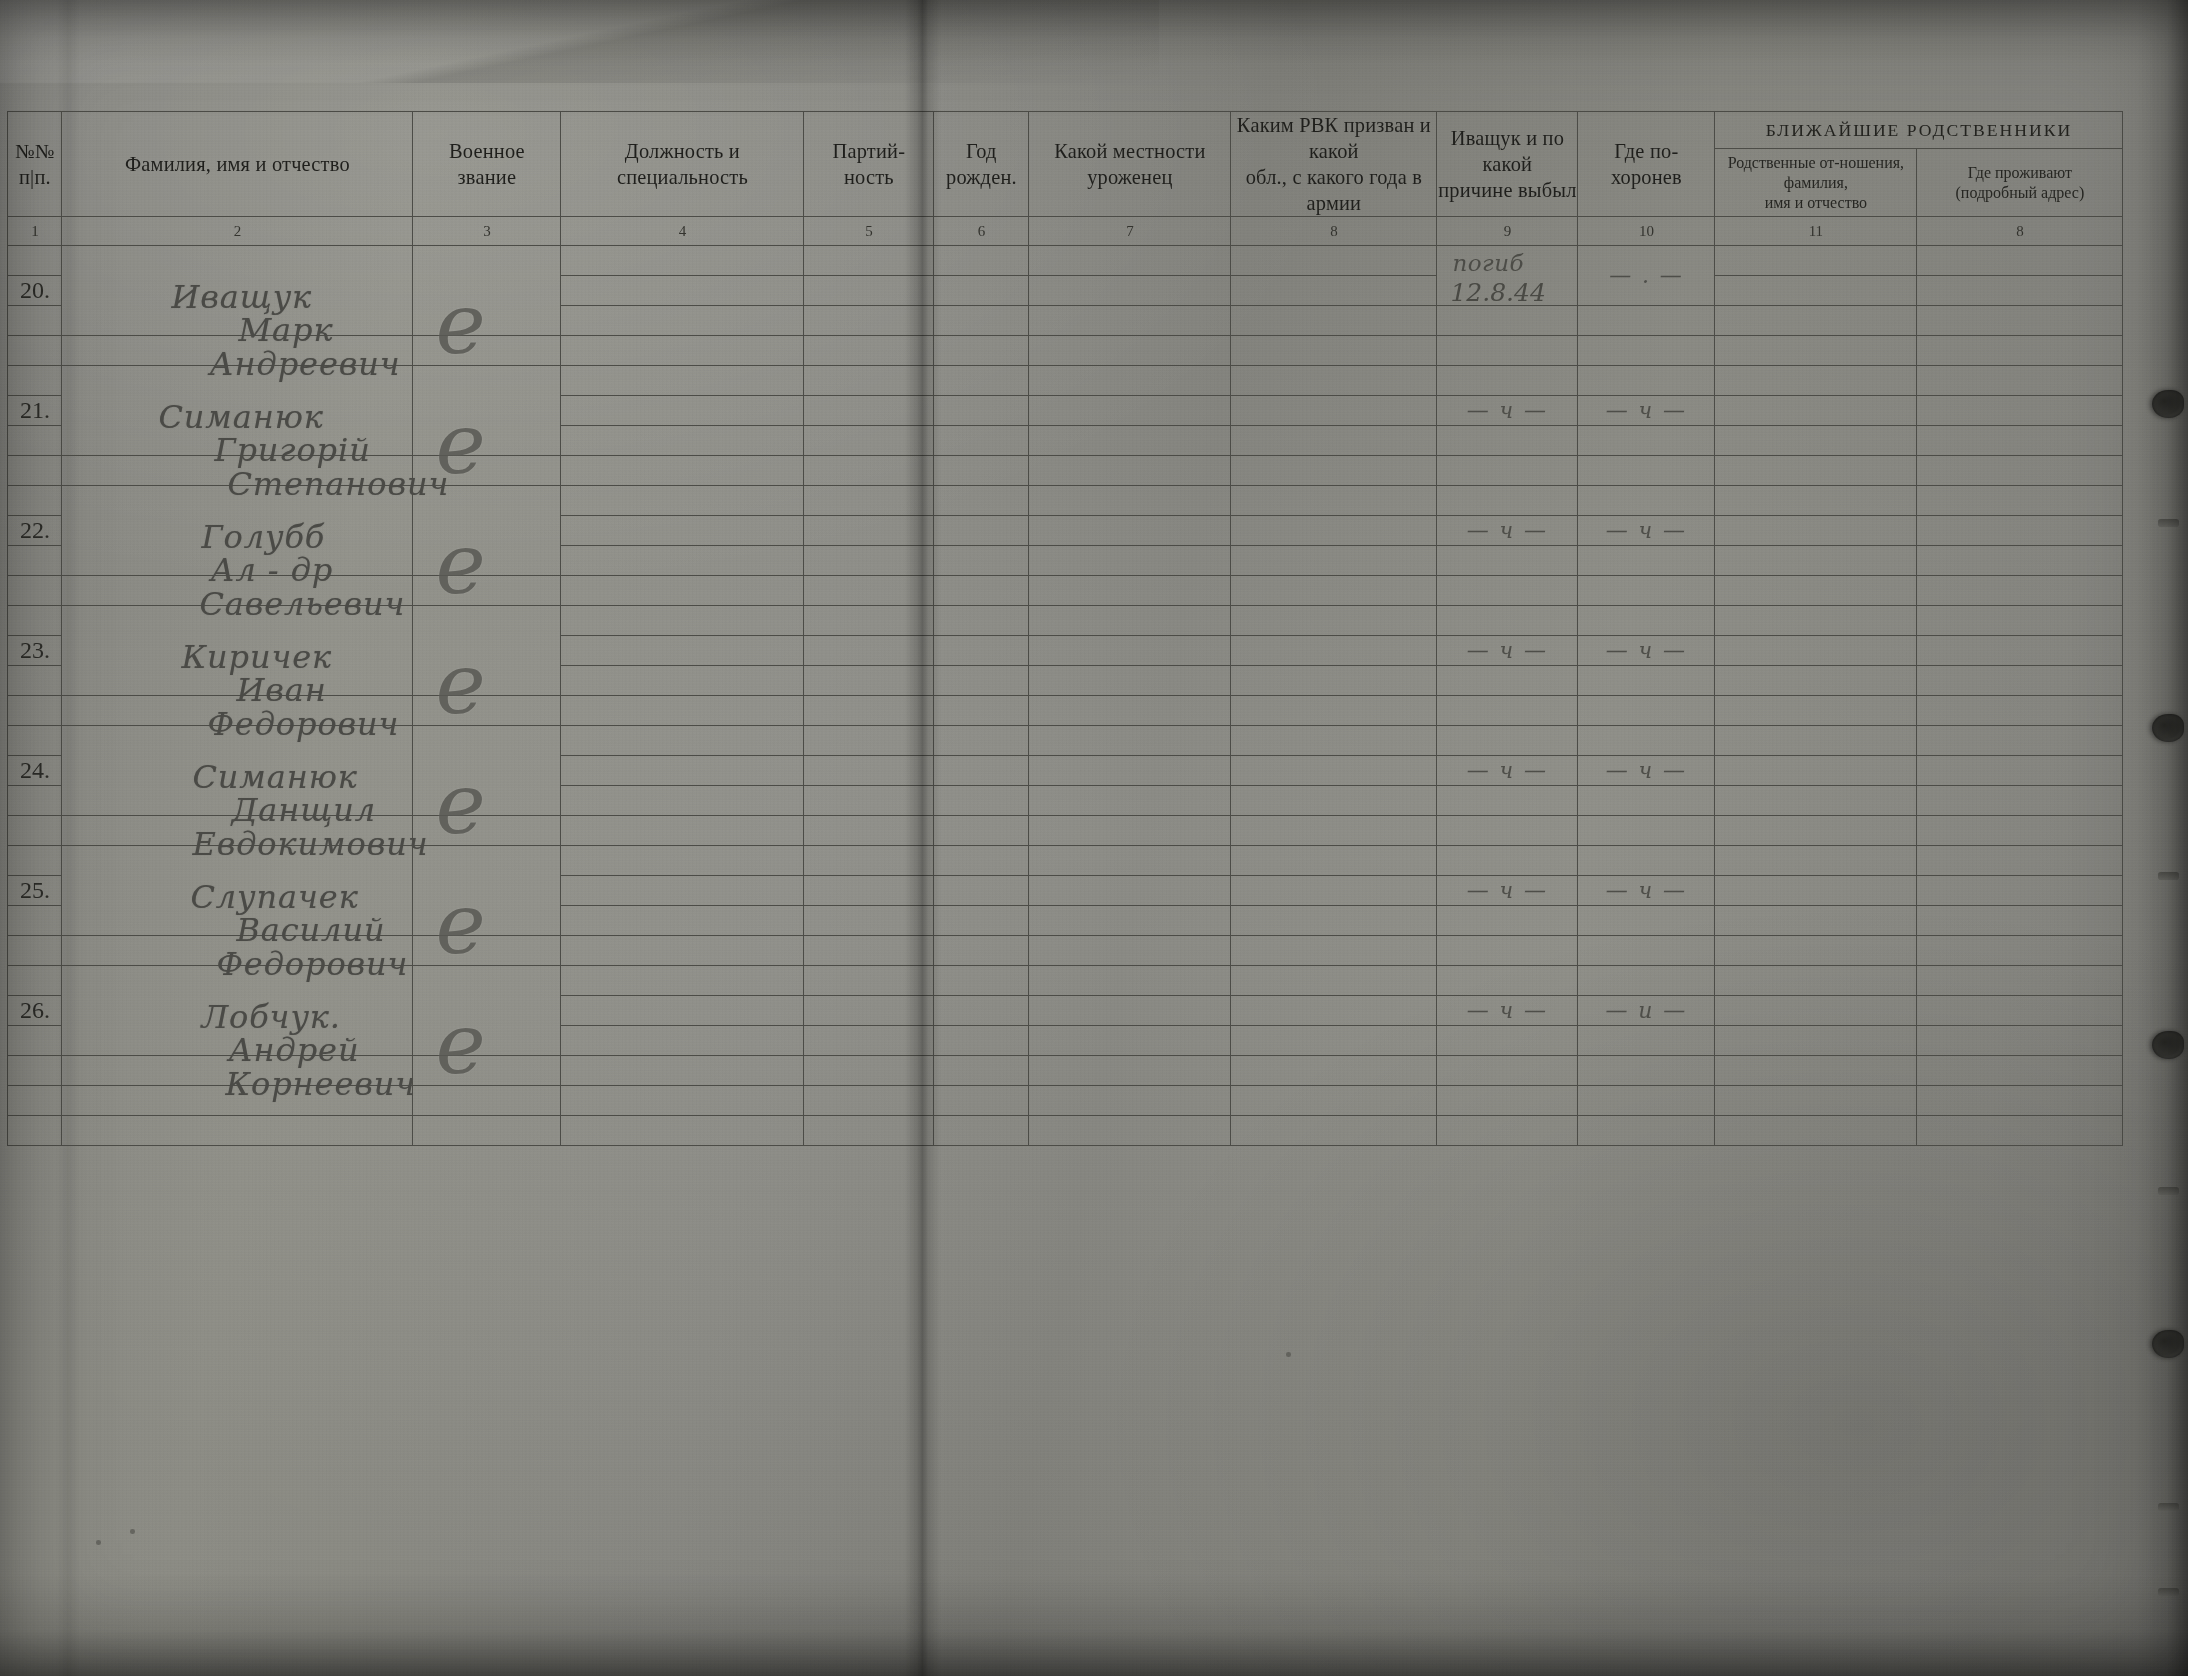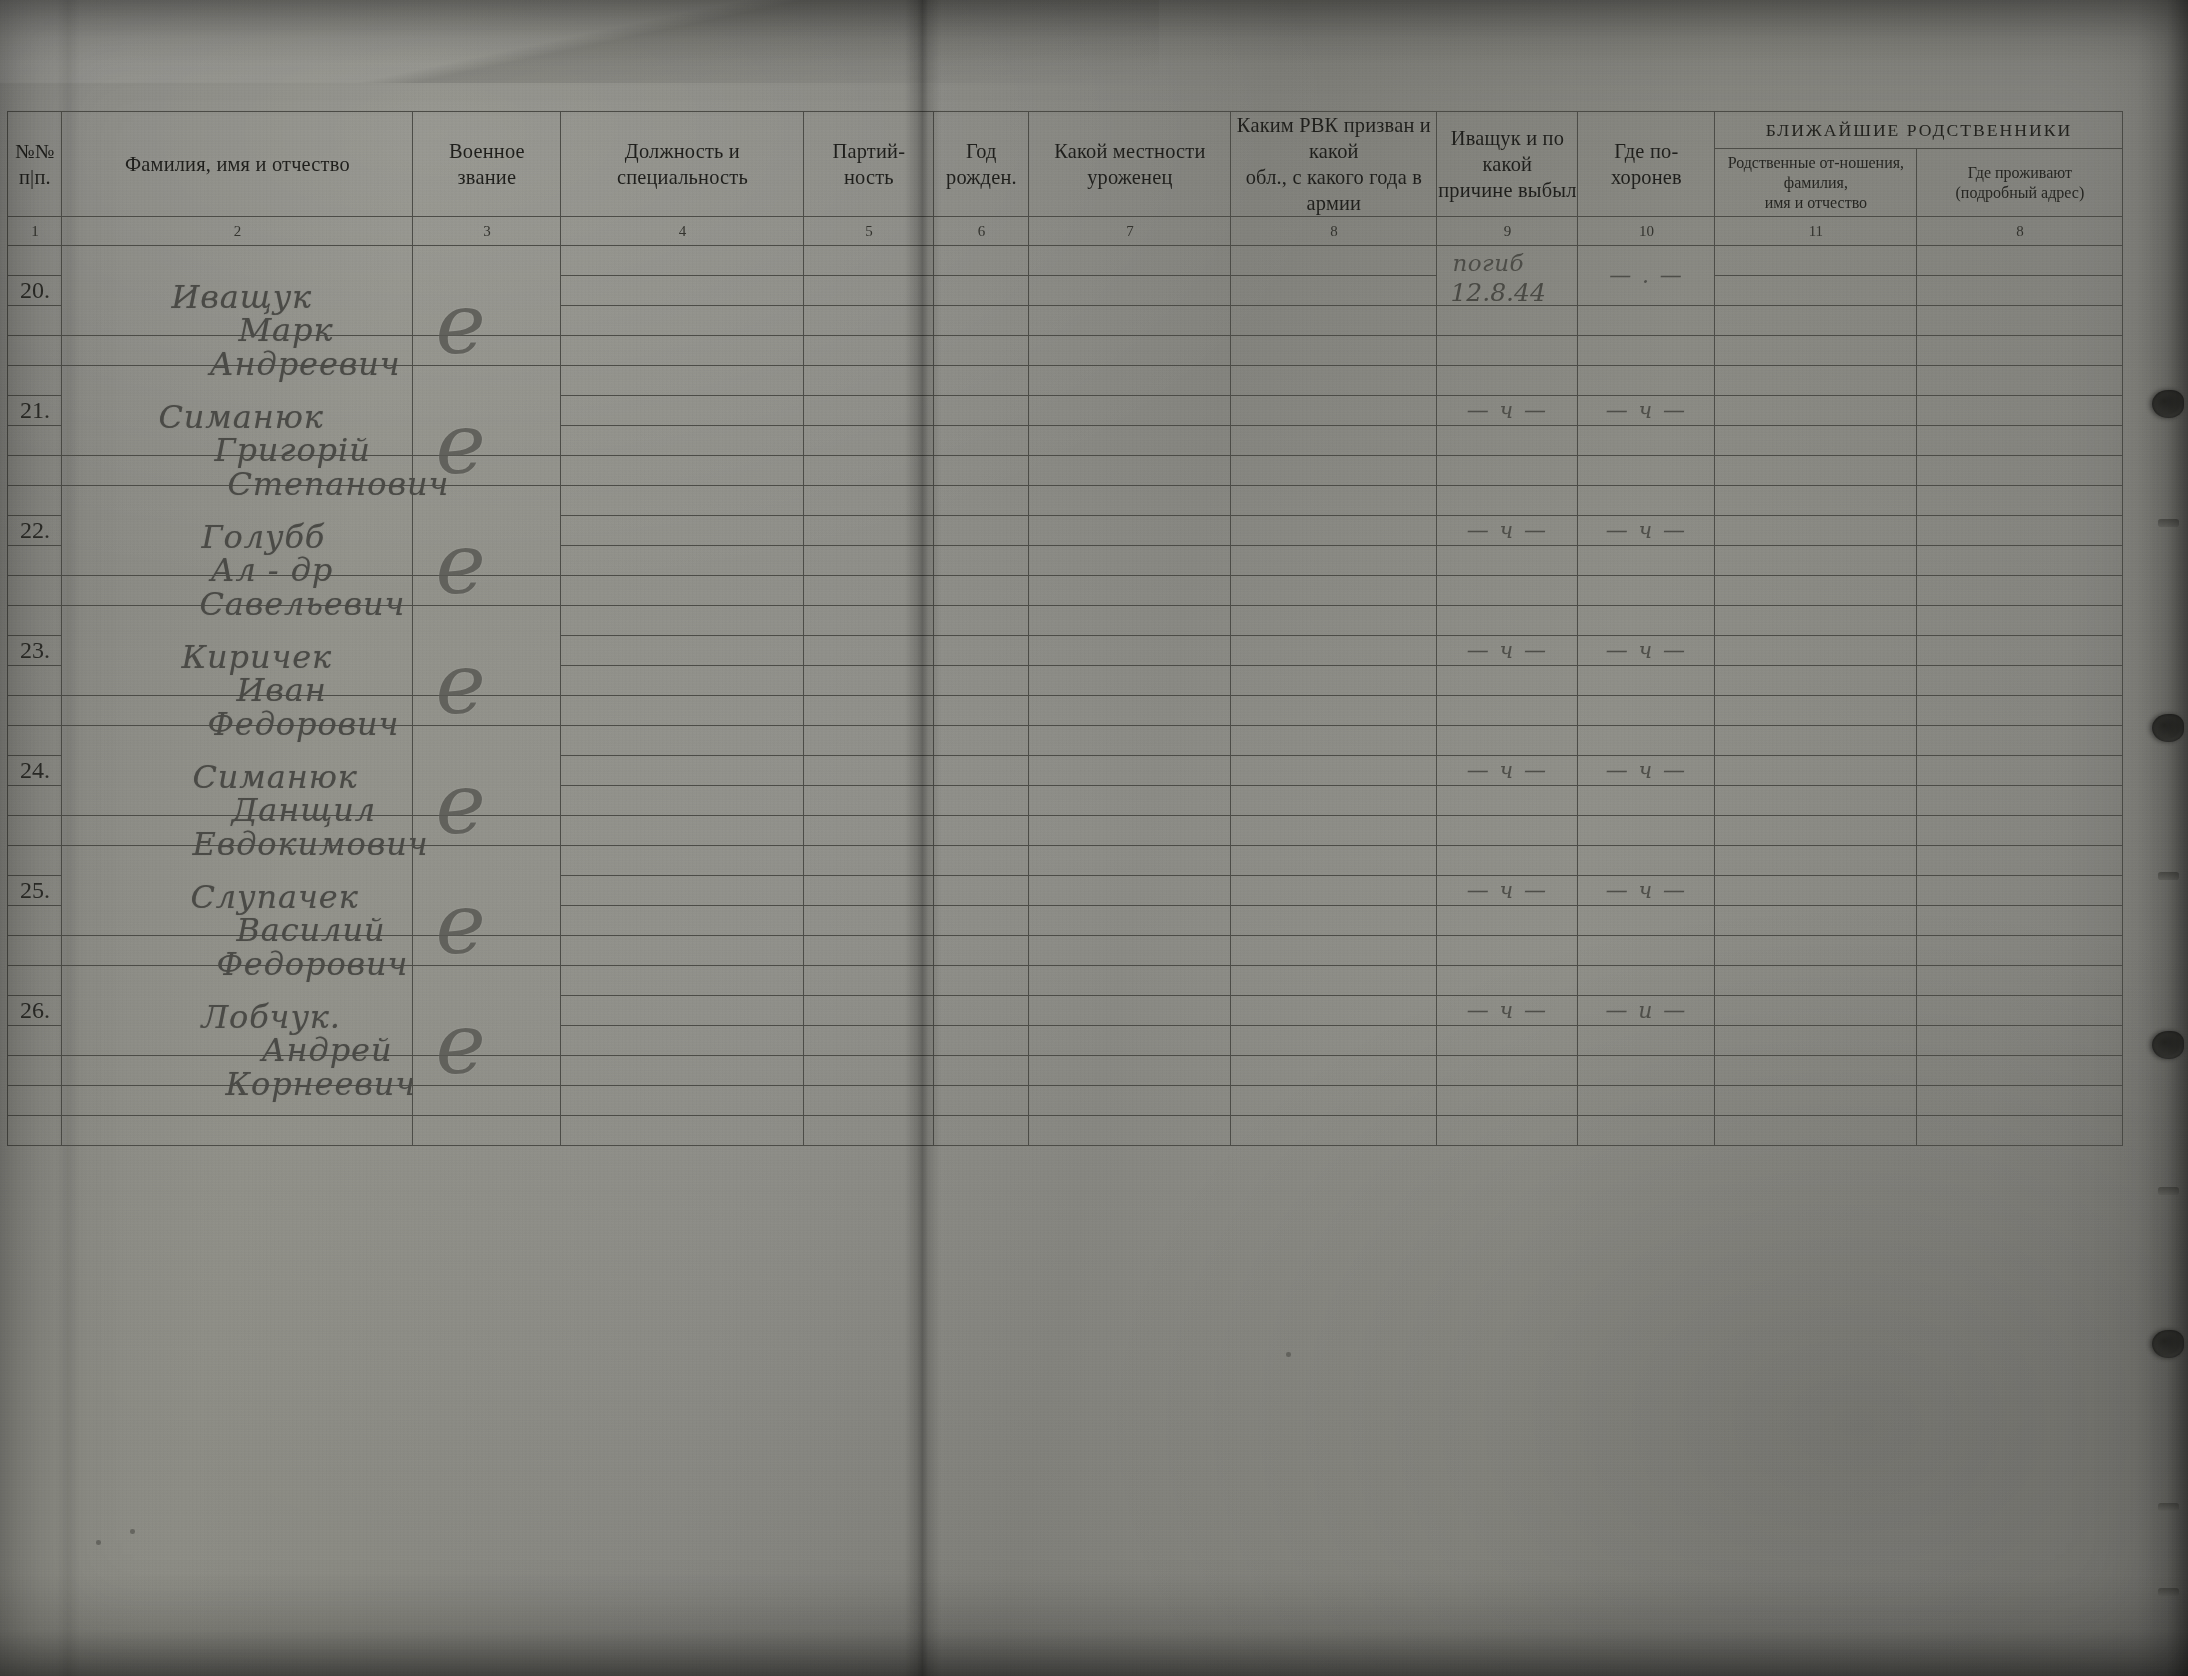--- a/index.html
+++ b/index.html
@@ -685,21 +685,21 @@
         <td></td>
         <td></td>
         <td></td>
       </tr>
 
       <tr class="datarow">
         <td></td>
         <td class="name-cell" rowspan="3">
           <div style="position:relative;height:0">
             <span class="hand nm1" style="top:-13px;left:139px">Лобчук.</span>
-            <span class="hand nm2" style="top:20.4px;left:199px">Андрей</span>
+            <span class="hand nm2" style="top:20.4px;left:166px">Андрей</span>
             <span class="hand nm3" style="top:54px;left:163px">Корнеевич</span>
           </div>
         </td>
         <td rowspan="3">
           <div style="position:relative;height:0">
             <span class="rank-mark" style="top:-16.7px">e</span>
           </div>
         </td>
         <td></td>
         <td></td>

